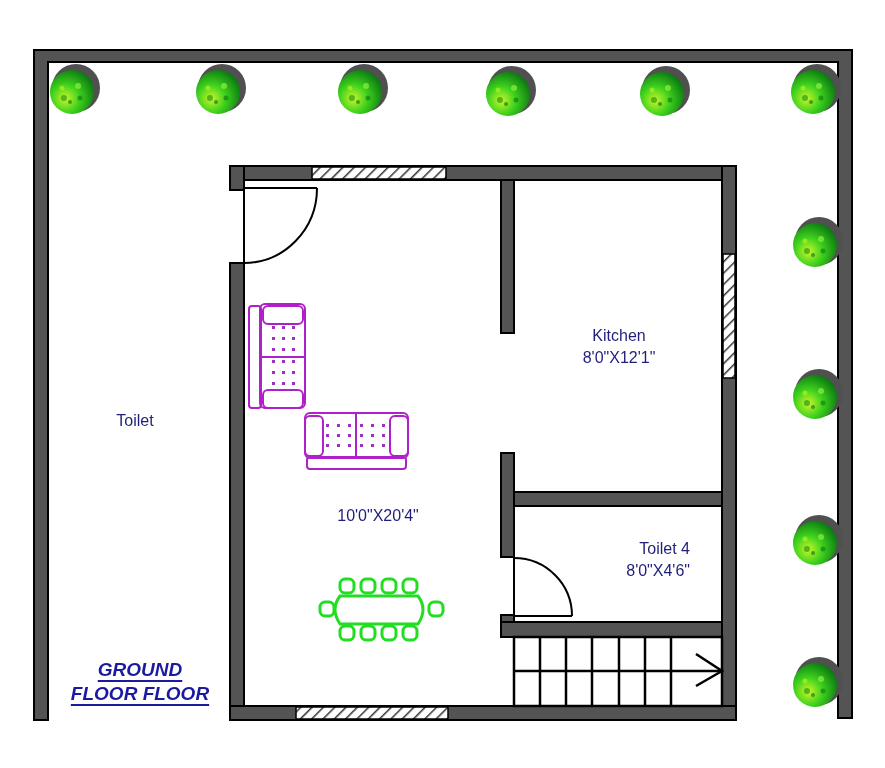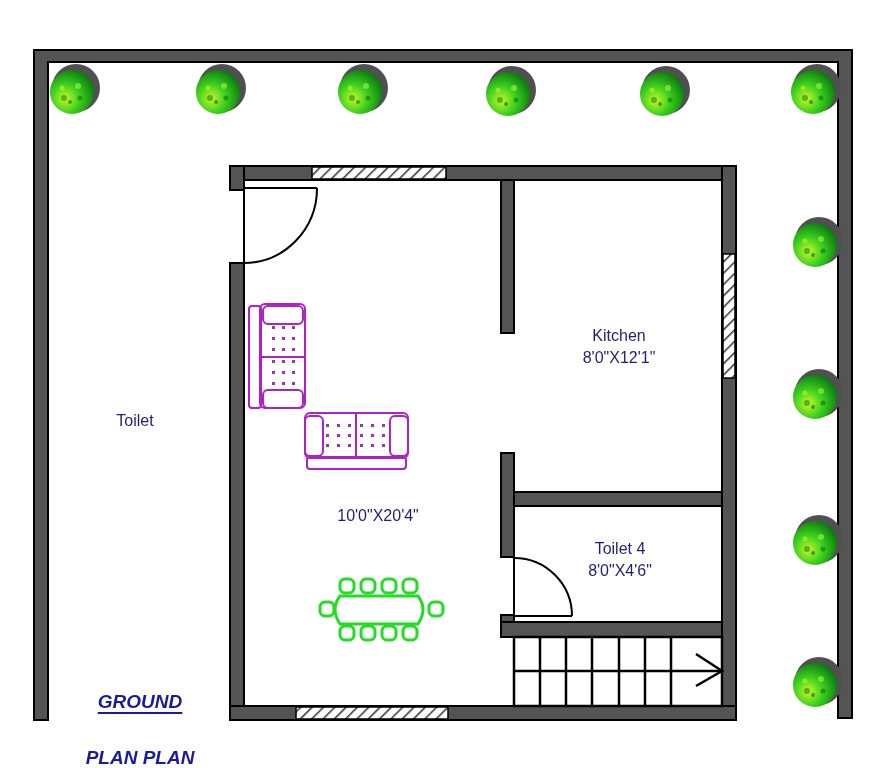--- a/index.html
+++ b/index.html
@@ -4,21 +4,21 @@
   <style>
     html, body { margin: 0; padding: 0; background: #ffffff; }
     body { width: 885px; height: 768px; position: relative; overflow: hidden;
            font-family: "Liberation Sans", sans-serif; }
     svg { position: absolute; left: 0; top: 0; }
     .room-label { position: absolute; color: #1f1f7a; font-family: "Liberation Sans", sans-serif;
                   font-size: 16px; line-height: 22px; text-align: center; white-space: nowrap; }
     .title { position: absolute; color: #1a1aa0; font-family: "Liberation Sans", sans-serif;
              font-weight: bold; font-style: italic; font-size: 19px; line-height: 24px; text-align: center; }
     .title span { display: block; text-decoration: underline; text-decoration-thickness: 2px;
-                  text-underline-offset: 4px; margin-top: 32px; }
+                  text-underline-offset: 4px; }
   </style>
 </head>
 <body>
 
 <svg width="885" height="768" viewBox="0 0 885 768">
   <defs>
     <pattern id="hatch" patternUnits="userSpaceOnUse" width="8" height="8" patternTransform="rotate(45)">
       <rect width="8" height="8" fill="#ffffff"></rect>
       <line x1="0" y1="0" x2="0" y2="8" stroke="#333" stroke-width="3"></line>
     </pattern>
@@ -186,21 +186,21 @@
 
 <div class="room-label" style="left:549px; top:325px; width:140px;">
   <div>Kitchen</div>
   <div>8'0"X12'1"</div>
 </div>
 
 <div class="room-label" style="left:303px; top:505px; width:150px;">
   <div>10'0"X20'4"</div>
 </div>
 
-<div class="room-label" style="left:550px; top:538px; width:140px;">
+<div class="room-label" style="left:550px; top:538px; width:140px;text-align:right;">
   <div>Toilet 4</div>
   <div>8'0"X4'6"</div>
 </div>
 
 <div class="title" style="left:60px; top:658px; width:160px;">
   <span>GROUND</span>
-  <span>PLAN PLAN</span>
+  <span>FLOOR FLOOR</span>
 </div>
 
 </body></html>

